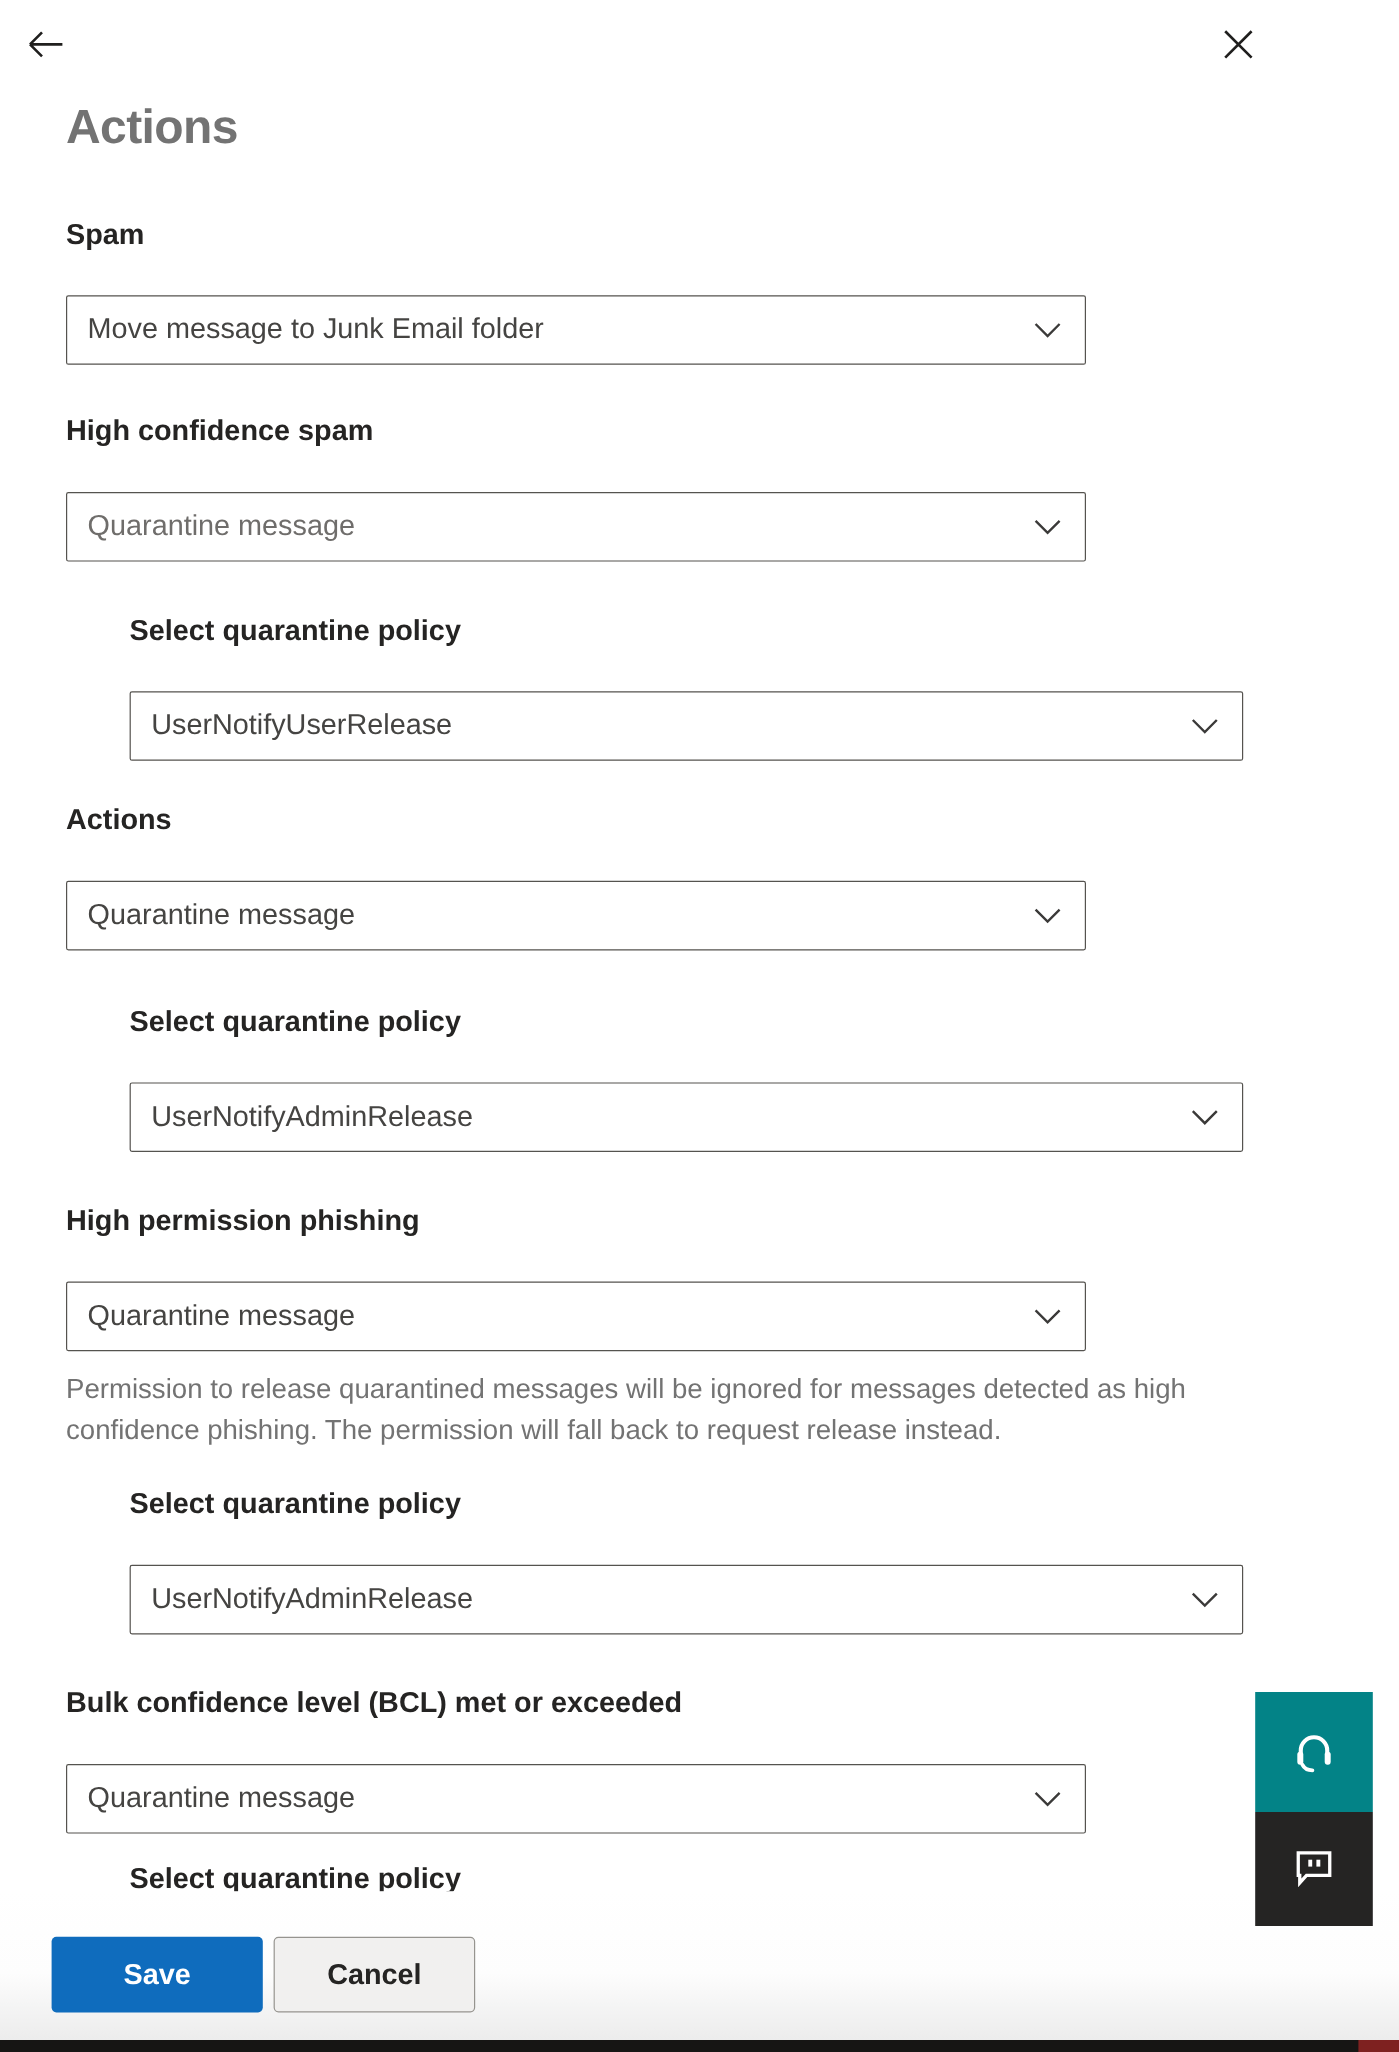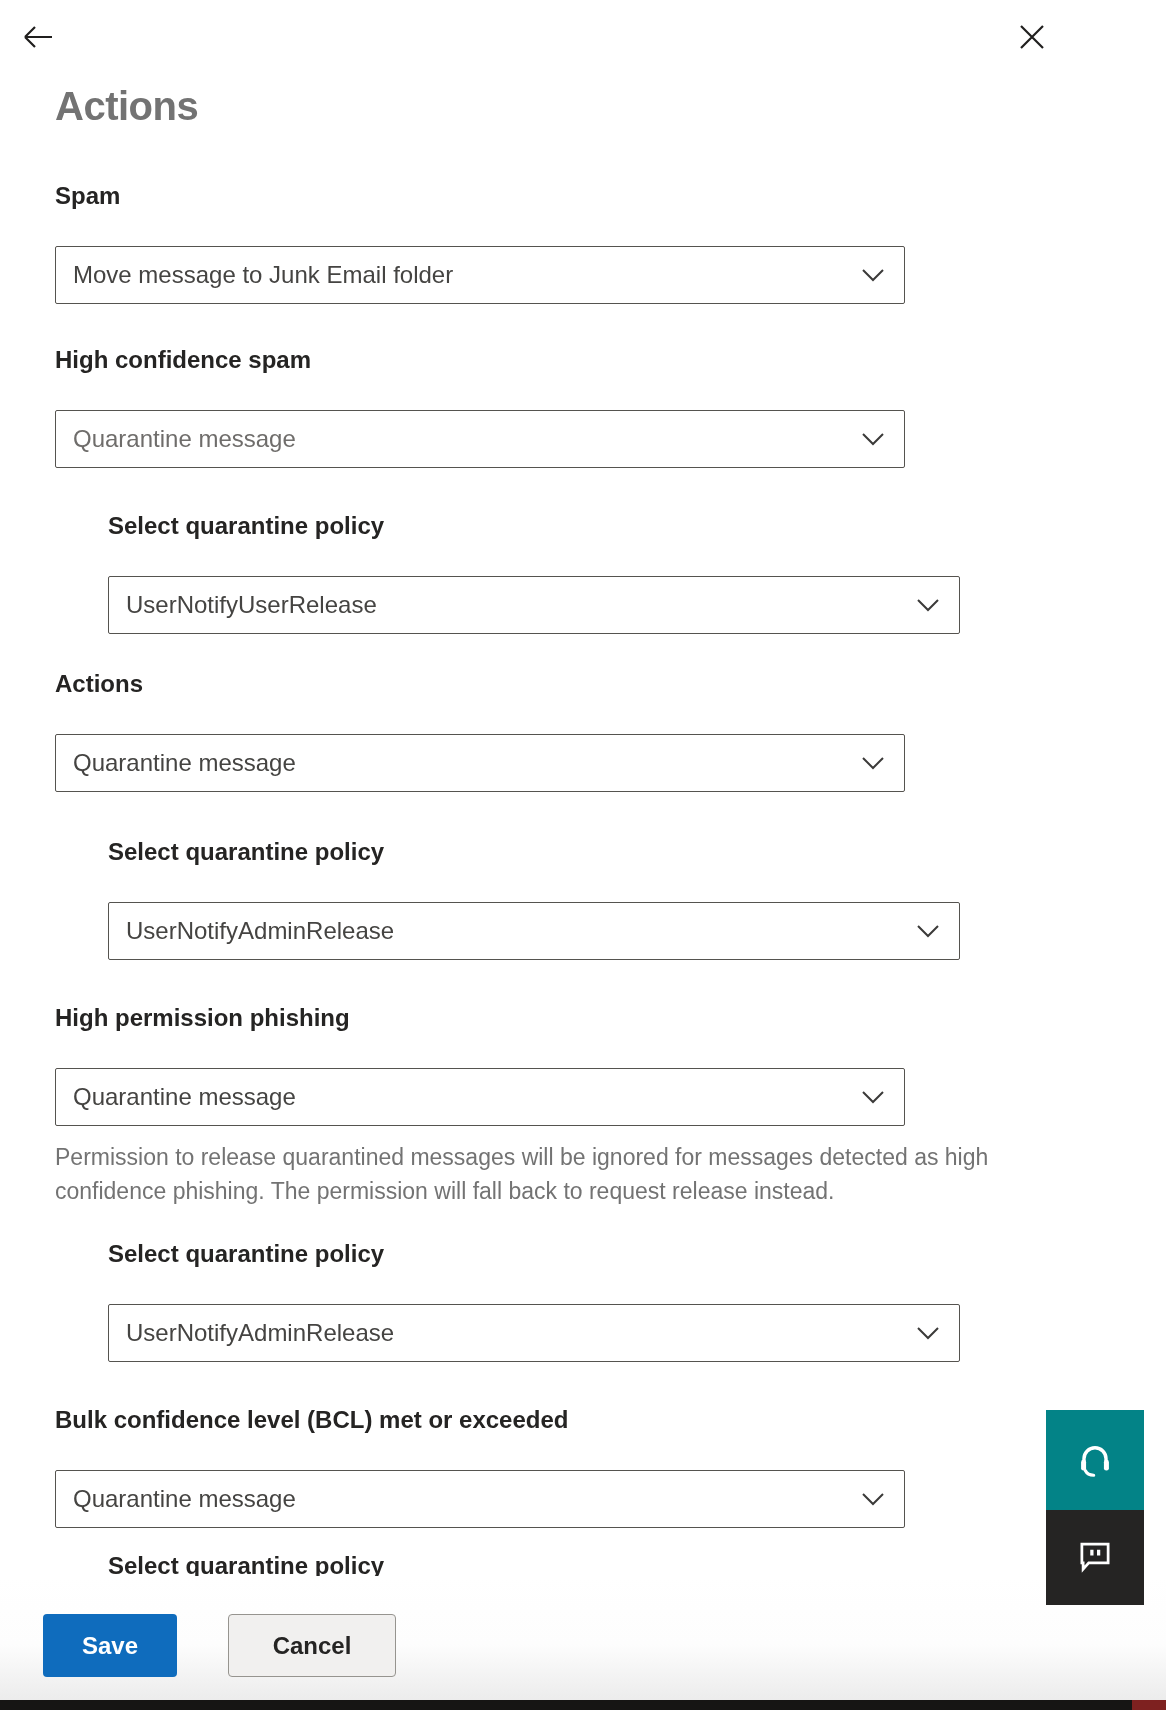--- a/index.html
+++ b/index.html
@@ -15,41 +15,41 @@
   #page-title{position:absolute;left:55px;top:84px;font-size:40px;font-weight:700;color:#737373;letter-spacing:-0.5px;}
 
   
   .fld{position:absolute;}
   .fld .flabel{position:absolute;left:0;top:0;font-size:24px;font-weight:600;color:#252423;white-space:nowrap;margin-top:12px;}
   .combo{position:absolute;left:0;top:40px;height:58px;background:#ffffff;border:1.6px solid #55534f;border-radius:2px;box-sizing:border-box;display:flex;align-items:center;padding:0 52px 0 17px;cursor:pointer;margin-top:36px;}
   .combo .val{font-size:24px;color:#454442;white-space:nowrap;overflow:hidden;}
   .combo .val.muted{color:#6f6d6b;}
   .chev{position:absolute;right:19px;top:50%;transform:translateY(-50%);width:24px;height:14px;display:block;}
   .w-main{width:850px;}
-  .w-ind{width:852px;}
+  .w-ind{width:928px;}
 
   #fld-0{left:55px; top:170px;}
   #fld-1{left:55px; top:334px;}
   #fld-2{left:108px;top:500px;}
   #fld-3{left:55px; top:658px;}
   #fld-4{left:108px;top:826px;}
   #fld-5{left:55px; top:992px;}
   #fld-6{left:108px;top:1228px;}
   #fld-7{left:55px; top:1394px;}
 
   
   #note{position:absolute;left:55px;top:1140px;width:990px;font-size:23px;line-height:34px;color:#737373;}
 
   
   #clipped-label{position:absolute;left:108px;top:1552px;font-size:24px;font-weight:600;color:#252423;z-index:1;white-space:nowrap;}
 
   
   #footer{position:absolute;left:0;top:1576px;width:1166px;height:124px;z-index:3;background:linear-gradient(180deg,#ffffff 0%,#fdfdfd 55%,#ececec 100%);}
   .btn{position:absolute;top:38px;height:63px;border-radius:4px;font-size:24px;font-weight:600;display:flex;align-items:center;justify-content:center;cursor:pointer;border:none;font-family:inherit;}
-  #save-btn{left:43px;width:134px;background:#0f6cbd;color:#ffffff;}
+  #save-btn{left:43px;width:176px;background:#0f6cbd;color:#ffffff;}
   #cancel-btn{left:228px;width:168px;background:#f1f0ef;border:1.4px solid #96948f;color:#252423;box-sizing:border-box;}
 
   
   .side-btn{position:absolute;left:1046px;width:98px;display:flex;align-items:center;justify-content:center;cursor:pointer;border:none;padding:0;z-index:5;}
   #support-btn{top:1410px;height:100px;background:#038387;}
   #feedback-btn{top:1510px;height:95px;background:#252423;}
 
   
   #bottom-band{position:absolute;left:0;top:1700px;width:1166px;height:10px;background:#161514;z-index:6;}
   #bottom-band-red{position:absolute;left:1132px;top:0;width:34px;height:10px;background:#7e2120;}

